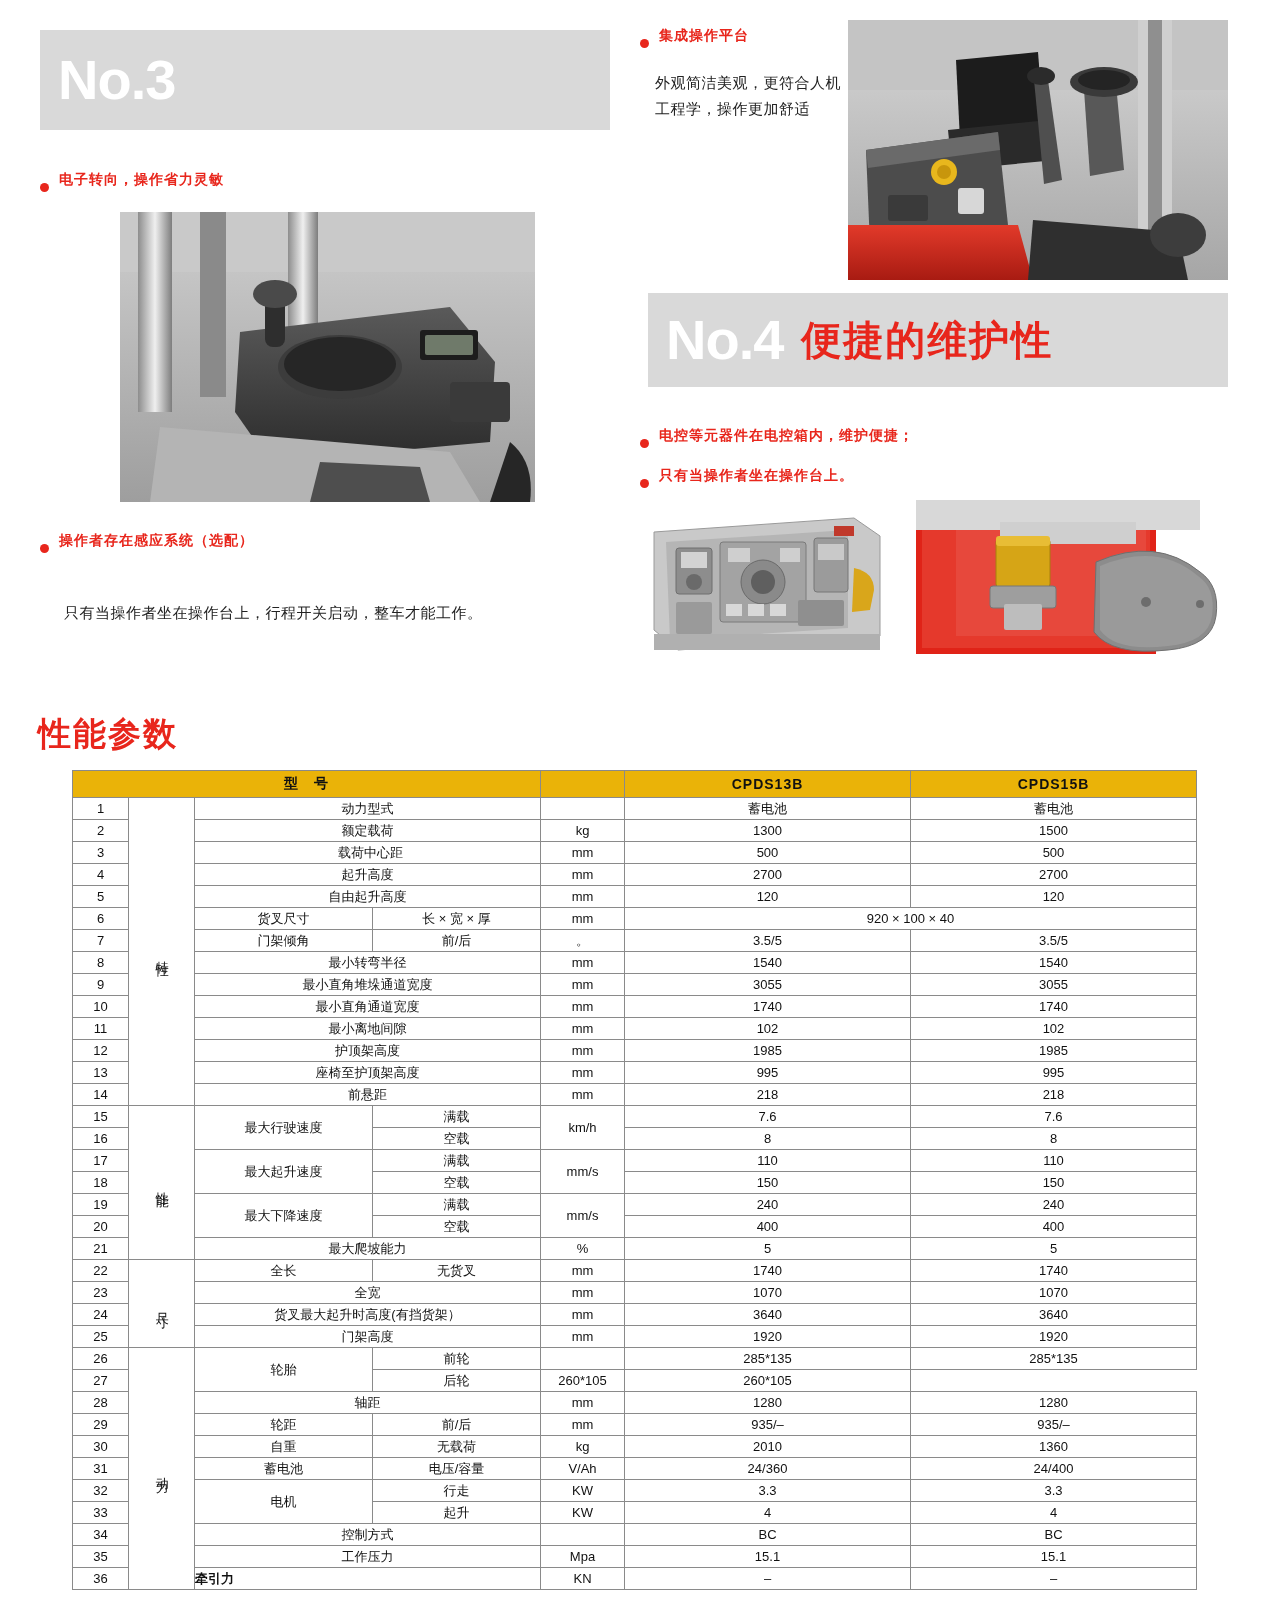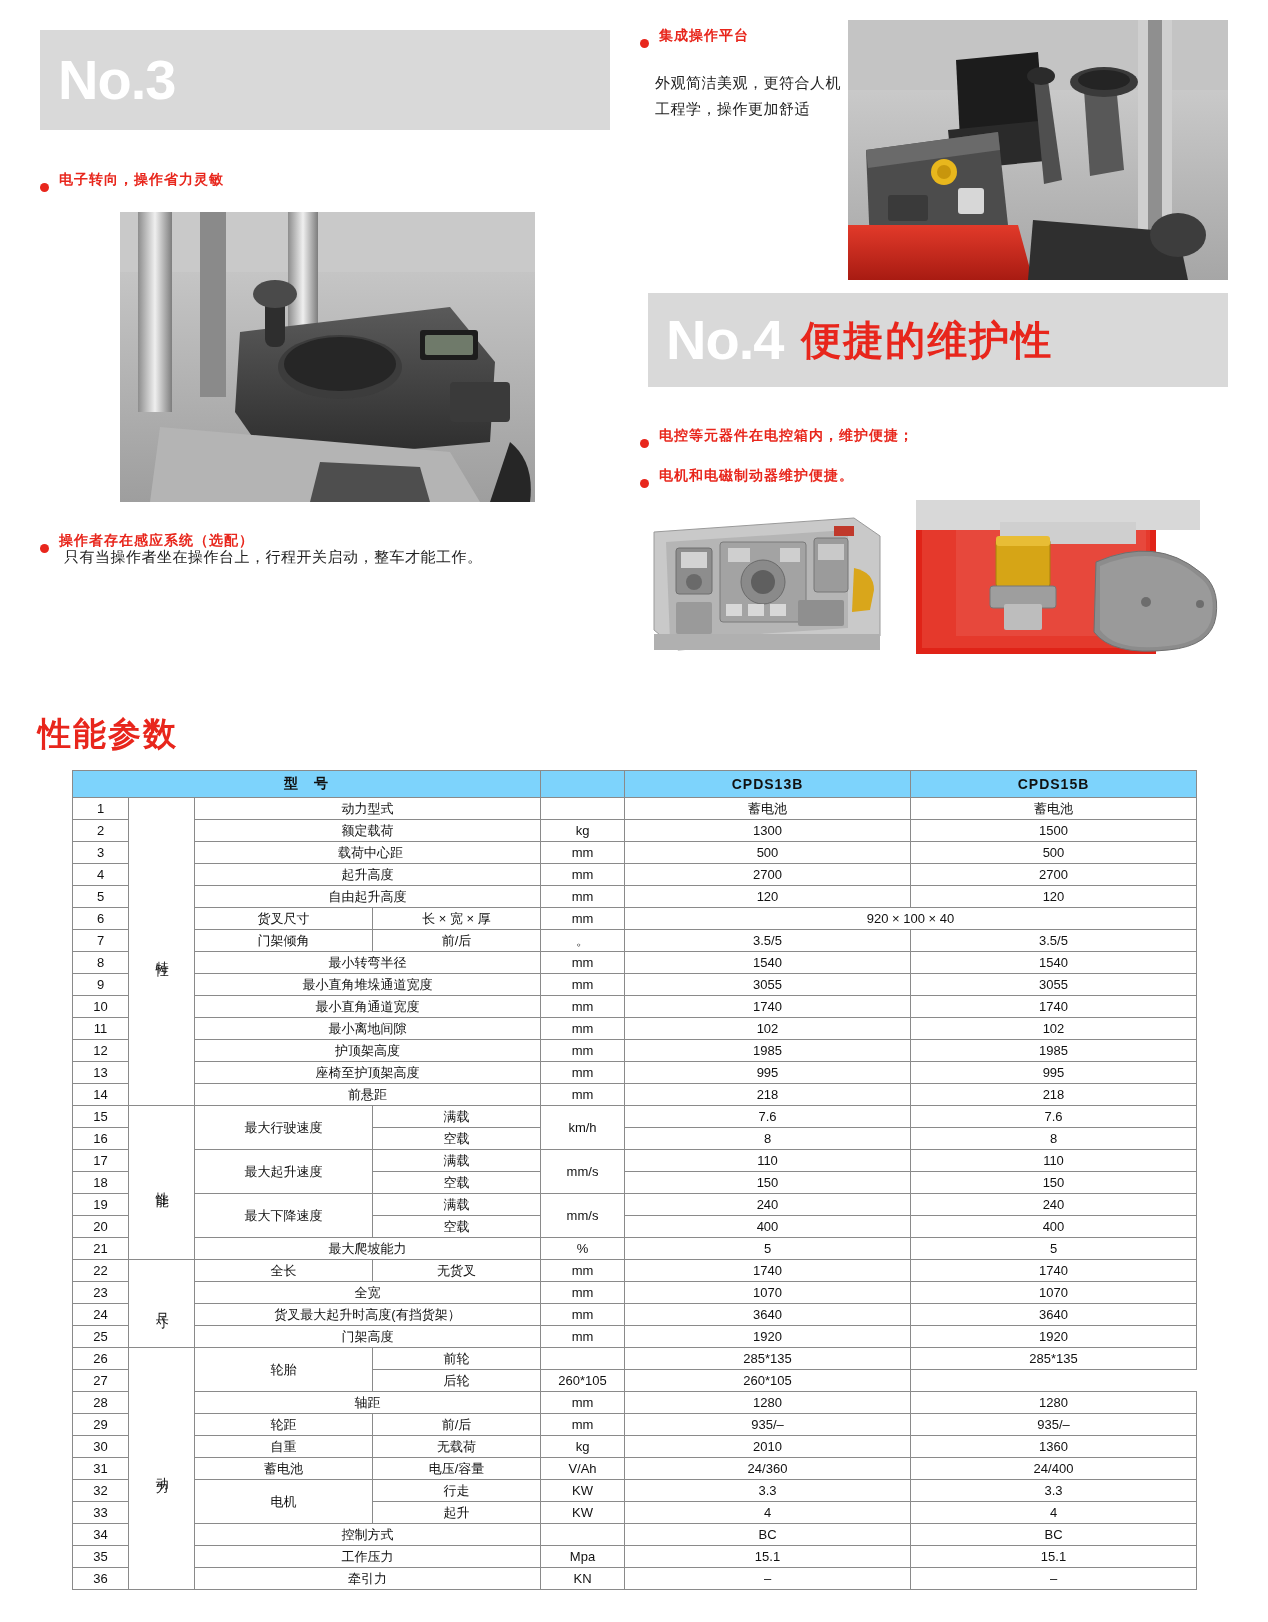--- a/index.html
+++ b/index.html
@@ -19,21 +19,21 @@
 
   
   .photo{position:absolute;overflow:hidden;background:#bdbdbd;}
 
   
   .perf-title{position:absolute;font-weight:bold;font-size:33px;color:#e8261c;letter-spacing:2px;}
 
   
   table.spec{position:absolute;border-collapse:collapse;table-layout:fixed;}
   table.spec td,table.spec th{border:1px solid #8a8a8a;font-size:13px;text-align:center;color:#111;padding:0;height:21px;font-weight:normal;}
-  table.spec .hdr{background:#7dd3fc;font-weight:bold;font-size:14px;letter-spacing:1px;height:26px;margin-top:48px;}
+  table.spec .hdr{background:#eab308;font-weight:bold;font-size:14px;letter-spacing:1px;height:26px;margin-top:48px;}
   .vert{font-weight:normal;font-size:14px;letter-spacing:3px;}
   .vert span{writing-mode:vertical-rl;text-orientation:upright;display:inline-block;line-height:1.1;}
 </style>
 </head>
 <body>
 
 <div class="page">
 
   <div class="banner" style="left:40px;top:30px;width:570px;height:100px;">
     <div class="no">No.3</div>
@@ -82,21 +82,21 @@
       <path d="M200 250 L300 255 L310 290 L190 290 Z" fill="#4e4e4e"></path>
       <rect x="330" y="170" width="60" height="40" rx="4" fill="#3a3a3a"></rect>
       <path d="M390 230 q25 20 20 60 L370 290 Z" fill="#262626"></path>
     </svg>
   </div>
 
   <div class="bullet" style="left:40px;top:533px;width:560px;">
     <div class="dot"></div>
     <div class="btxt">操作者存在感应系统（选配）</div>
   </div>
-  <div class="sub" style="left:64px;top:544px;width:540px;">只有当操作者坐在操作台上，行程开关启动，整车才能工作。</div>
+  <div class="sub" style="left:64px;top:600px;width:540px;">只有当操作者坐在操作台上，行程开关启动，整车才能工作。</div>
 
   <div class="bullet" style="left:640px;top:28px;width:260px;">
     <div class="dot"></div>
     <div class="btxt">集成操作平台</div>
   </div>
   <div class="sub" style="left:655px;top:70px;width:210px;white-space:pre-line;">外观简洁美观，更符合人机
 工程学，操作更加舒适</div>
 
   <div class="photo" style="left:848px;top:20px;width:380px;height:260px;">
     <svg width="380" height="260" viewBox="0 0 380 260">
@@ -143,21 +143,21 @@
     <div class="no">No.4</div>
     <div class="ttl">便捷的维护性</div>
   </div>
 
   <div class="bullet" style="left:640px;top:428px;width:580px;">
     <div class="dot"></div>
     <div class="btxt">电控等元器件在电控箱内，维护便捷；</div>
   </div>
   <div class="bullet" style="left:640px;top:468px;width:580px;">
     <div class="dot"></div>
-    <div class="btxt">电机和电磁制动器维护便捷。</div>
+    <div class="btxt">只有当操作者坐在操作台上。</div>
   </div>
 
   <div class="photo" style="left:648px;top:508px;width:238px;height:150px;background:transparent;">
     <svg width="238" height="150" viewBox="0 0 238 150">
       <rect x="0" y="0" width="238" height="150" fill="#ffffff"></rect>
       <path d="M6 24 L206 10 L232 28 L232 128 L30 142 L6 122 Z" fill="#c9c9c9" stroke="#9a9a9a"></path>
       <path d="M18 34 L200 22 L200 120 L22 132 Z" fill="#b5b5b5"></path>
       <rect x="28" y="40" width="36" height="46" rx="3" fill="#8d8d8d" stroke="#6f6f6f"></rect>
       <rect x="33" y="44" width="26" height="16" fill="#d3d3d3"></rect>
       <circle cx="46" cy="74" r="8" fill="#6a6a6a"></circle>
@@ -473,21 +473,21 @@
         </tr>
         <tr>
           <td>35</td>
           <td rowspan="1" colspan="2" style="text-align: center;">工作压力</td>
           <td>Mpa</td>
           <td>15.1</td>
           <td>15.1</td>
         </tr>
         <tr>
           <td>36</td>
-          <td rowspan="1" colspan="2" style="text-align: center;">牵引力</td>
+          <td rowspan="1" colspan="2" style="text-align: left; font-weight: bold;">牵引力</td>
           <td>KN</td>
           <td>–</td>
           <td>–</td>
         </tr>
       </tbody>
   </table>
 
 </div>
 
 </body></html>

